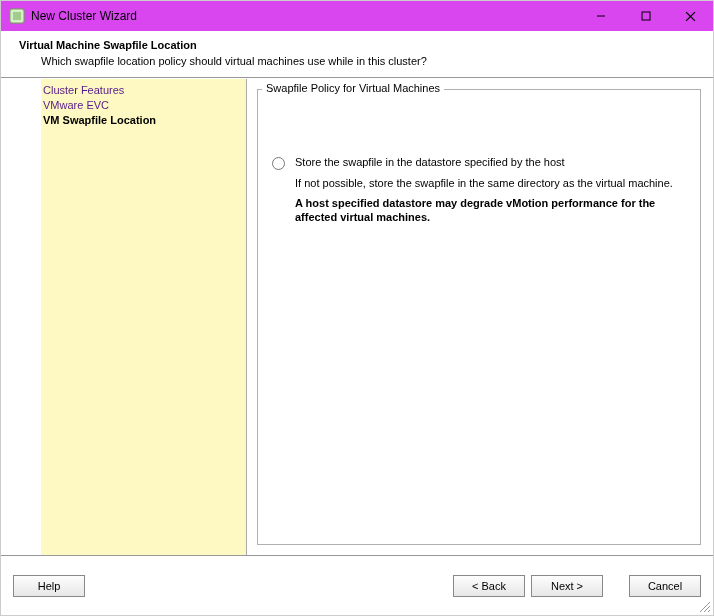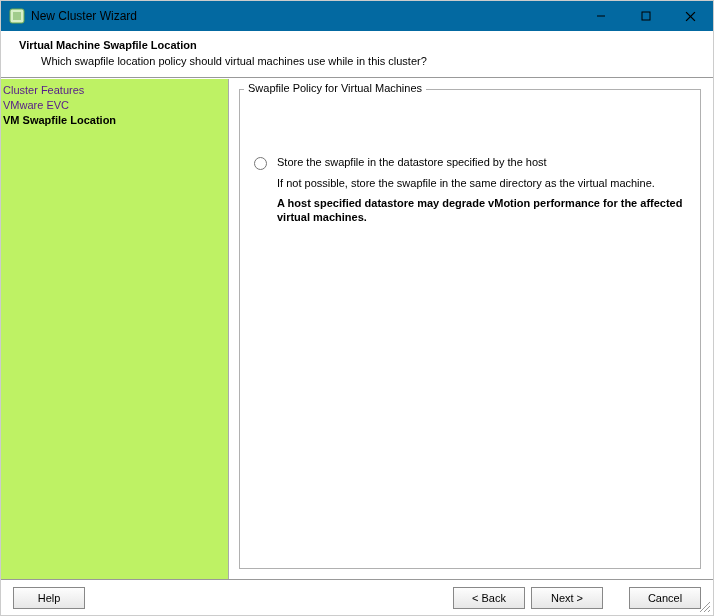--- a/index.html
+++ b/index.html
@@ -17,21 +17,21 @@
       height: 616px;
       display: flex;
       flex-direction: column;
       border: 1px solid #cccccc;
     }
     .titlebar {
       display: flex;
       align-items: center;
       height: 30px;
       padding: 0 0 0 8px;
-      background: #0369a1;
+      background: #d946ef;
     }
     .titlebar .app-icon {
       width: 16px;
       height: 16px;
       margin-right: 6px;
     }
     .titlebar .title {
       flex: 1;
       font-size: 12px;
       color: #000000;
@@ -63,24 +63,25 @@
     .header-sub {
       padding-left: 22px;
       font-size: 11px;
     }
     .body {
       flex: 1;
       display: flex;
       border-top: 1px solid #fff;
     }
     .sidebar {
-      width: 228px;
+      width: 206px;
       border-right: 1px solid #aaa;
       padding: 4px 0 0 0;
-      background: #bef264;
+      background: #fef9c3;
+      margin-left: 40px;
     }
     .sidebar a, .sidebar .nav-item {
       display: block;
       font-size: 11px;
       line-height: 15px;
       padding: 0 2px;
       text-decoration: none;
     }
     .nav-link {
       color: #551a8b;
@@ -127,21 +128,21 @@
     .indent-text {
       margin-left: 23px;
       margin-top: 4px;
       line-height: 14px;
     }
     .warn {
       font-weight: bold;
       margin-top: 6px;
     }
     .footer {
-      height: 36px;
+      height: 60px;
       display: flex;
       align-items: center;
       padding: 12px 12px;
       border-top: 1px solid #999;
       gap: 6px;
       position: relative;
     }
     .btn {
       min-width: 72px;
       height: 22px;

